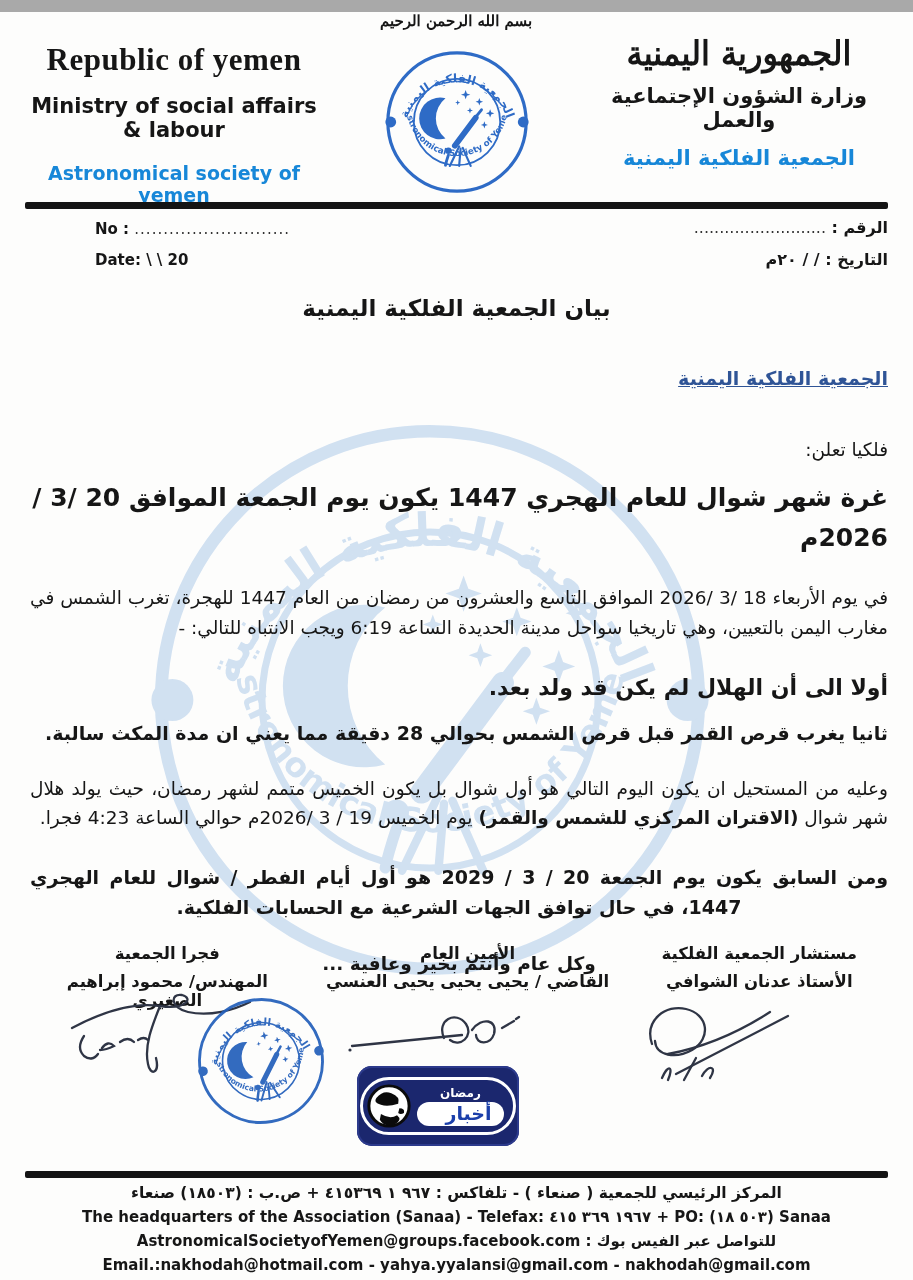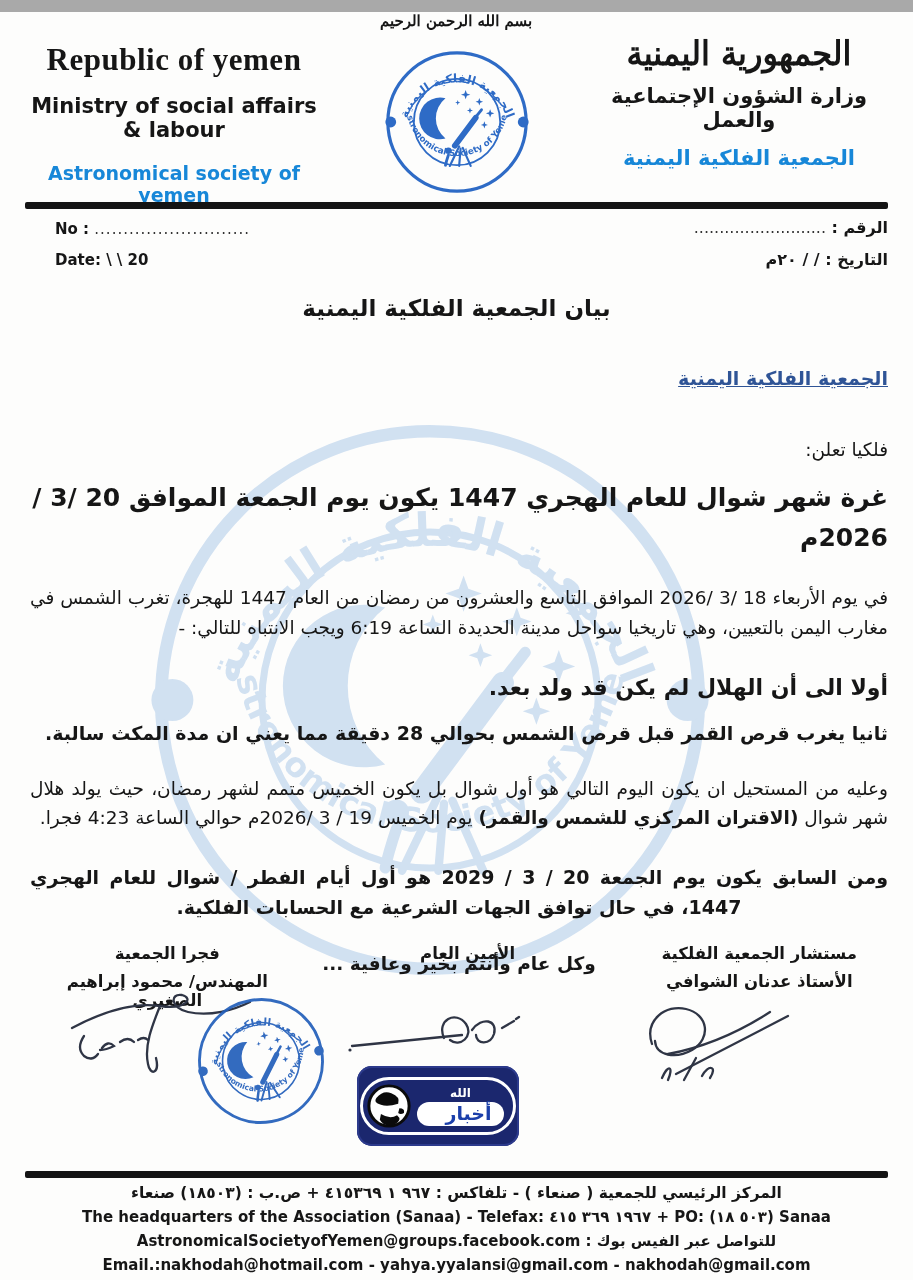--- a/index.html
+++ b/index.html
@@ -20,21 +20,21 @@
   .hdr-right{position:absolute;left:588px;top:34px;width:302px;text-align:center;direction:rtl;}
   .hdr-right .r1{font-family:"DejaVu Serif","Liberation Serif",serif;font-size:32px;font-weight:bold;margin:0;transform:scaleY(1.05);}
   .hdr-right .r2{font-size:21px;font-weight:bold;margin:12px 0 0 0;}
   .hdr-right .r3{font-size:21px;font-weight:bold;margin:14px 0 0 0;color:#1787d8;}
   .rule{position:absolute;left:25px;width:863px;height:7px;background:#141414;border-radius:2px;}
   .rule-top{top:202px;}
   .rule-bottom{top:1171px;}
   
   .ref-en{position:absolute;left:55px;top:220px;width:280px;font-size:15px;font-weight:bold;}
   .ref-ar{position:absolute;left:598px;top:218px;width:290px;font-size:16px;font-weight:bold;direction:rtl;}
-  .ref-row{margin-bottom:13px;white-space:nowrap;}
+  .ref-row{margin-bottom:13px;white-space:nowrap;margin-left:40px;}
   .leader{font-weight:normal;letter-spacing:1px;color:#333;}
   
   .doc-title{position:absolute;left:0;top:295px;width:913px;text-align:center;font-size:23px;font-weight:bold;margin:0;}
   .watermark{position:absolute;left:150px;top:420px;width:560px;height:560px;color:#b7d0eb;opacity:.62;z-index:0;}
   .body{position:absolute;left:30px;top:363px;width:858px;direction:rtl;text-align:right;
     font-size:18.5px;line-height:1.6;z-index:1;}
   .subject{color:#2f5496;font-weight:bold;font-size:19px;text-decoration:underline;margin:0;}
   .intro{margin:42px 0 0 0;}
   .announce{margin:13px 0 0 0;font-weight:bold;font-size:25px;}
   .para1{margin:25px 0 0 0;text-align:justify;}
@@ -177,20 +177,21 @@
     <p class="closing">وكل عام وأنتم بخير وعافية ...</p>
   </div>
 
   <div class="sigs">
     <div class="sig-col c1">
       <p class="sig-title">مستشار الجمعية الفلكية</p>
       <p class="sig-name">الأستاذ عدنان الشوافي</p>
     </div>
     <div class="sig-col c2">
       <p class="sig-title">الأمين العام</p>
+      <p class="sig-name">القاضي / يحيى يحيى يحيى العنسي</p>
     </div>
     <div class="sig-col c3">
       <p class="sig-title">فجرا الجمعية</p>
       <p class="sig-name">المهندس/ محمود إبراهيم الصغيري</p>
     </div>
   </div>
 
   <svg class="scribble" style="left:636px;top:992px;width:180px;height:100px" viewBox="0 0 180 100">
     <path d="M16,52 C8,28 30,12 50,17 C72,22 76,46 56,58 C40,67 20,64 19,49"></path>
     <path d="M32,62 C64,56 100,42 134,20"></path>
@@ -220,21 +221,21 @@
 
   <div class="badge">
     <div class="badge-pill">
       <svg class="badge-globe" viewBox="0 0 40 40">
         <circle cx="20" cy="20" r="17.5" fill="#ffffff" stroke="#0b0b0b" stroke-width="2.6"></circle>
         <path fill="#0b0b0b" d="M9,13 q6,-7 13,-4 q8,3 6,9 q-9,3 -15,1 q-7,-2 -4,-6 Z"></path>
         <path fill="#0b0b0b" d="M13,27 q8,5 14,1 q5,4 -2,8 q-9,3 -13,-4 Z"></path>
         <path fill="#0b0b0b" d="M29,22 q5,0 4,4 q-3,2 -5,0 Z"></path>
       </svg>
       <div class="badge-texts">
-        <span class="badge-top">الله</span>
+        <span class="badge-top">رمضان</span>
         <span class="badge-main">أخبار</span>
       </div>
     </div>
   </div>
 
   <div class="rule rule-bottom"></div>
 
   <div class="footer">
     <p class="f1">المركز الرئيسي للجمعية ( صنعاء ) - تلفاكس : ٩٦٧ ١ ٤١٥٣٦٩ + ص.ب : (١٨٥٠٣) صنعاء</p>
     <p class="f2">The headquarters of the Association (Sanaa) - Telefax: ١٩٦٧ ٣٦٩ ٤١٥ + PO: (٥٠٣ ١٨) Sanaa</p>

